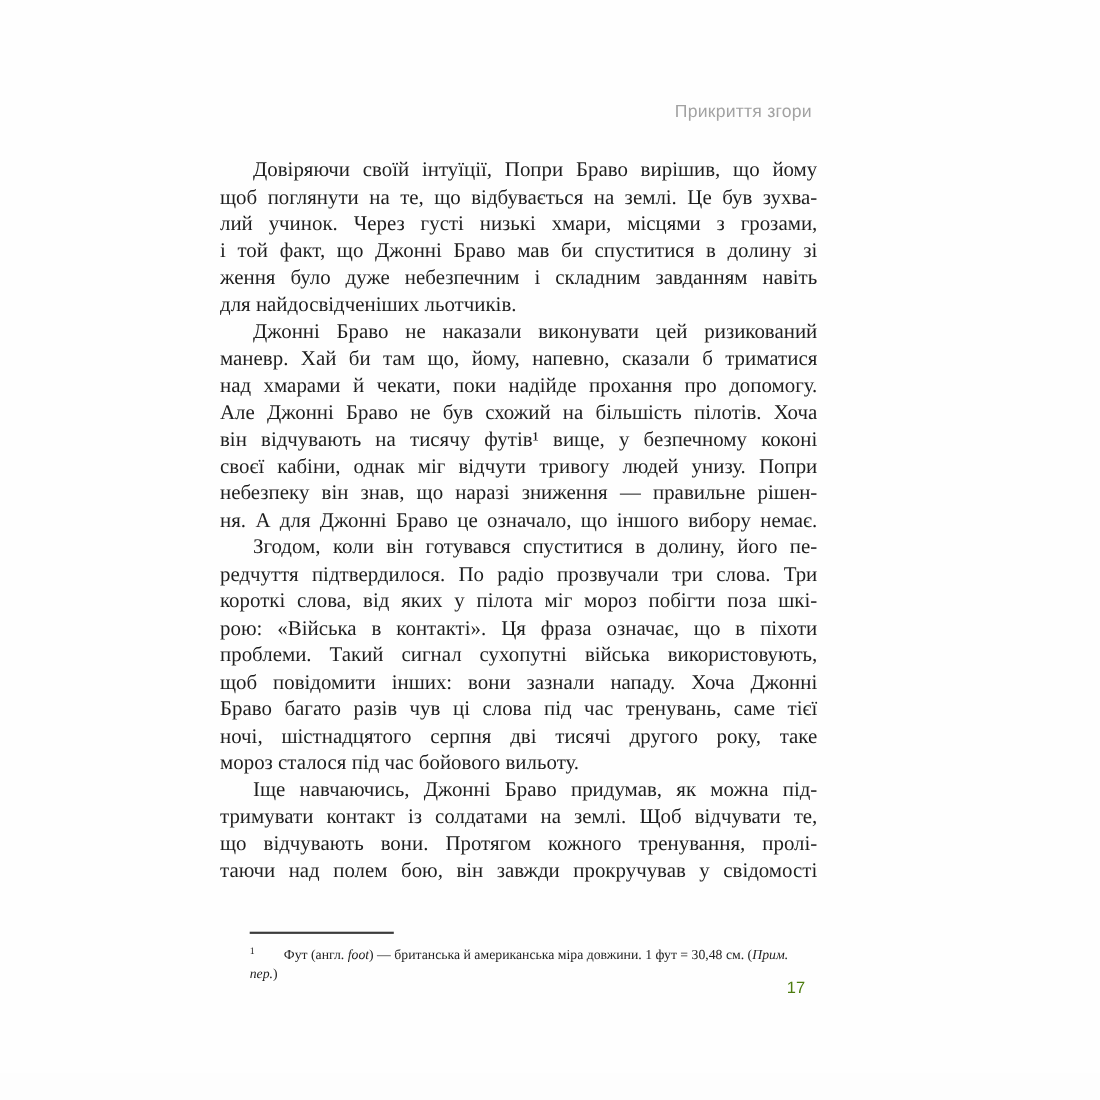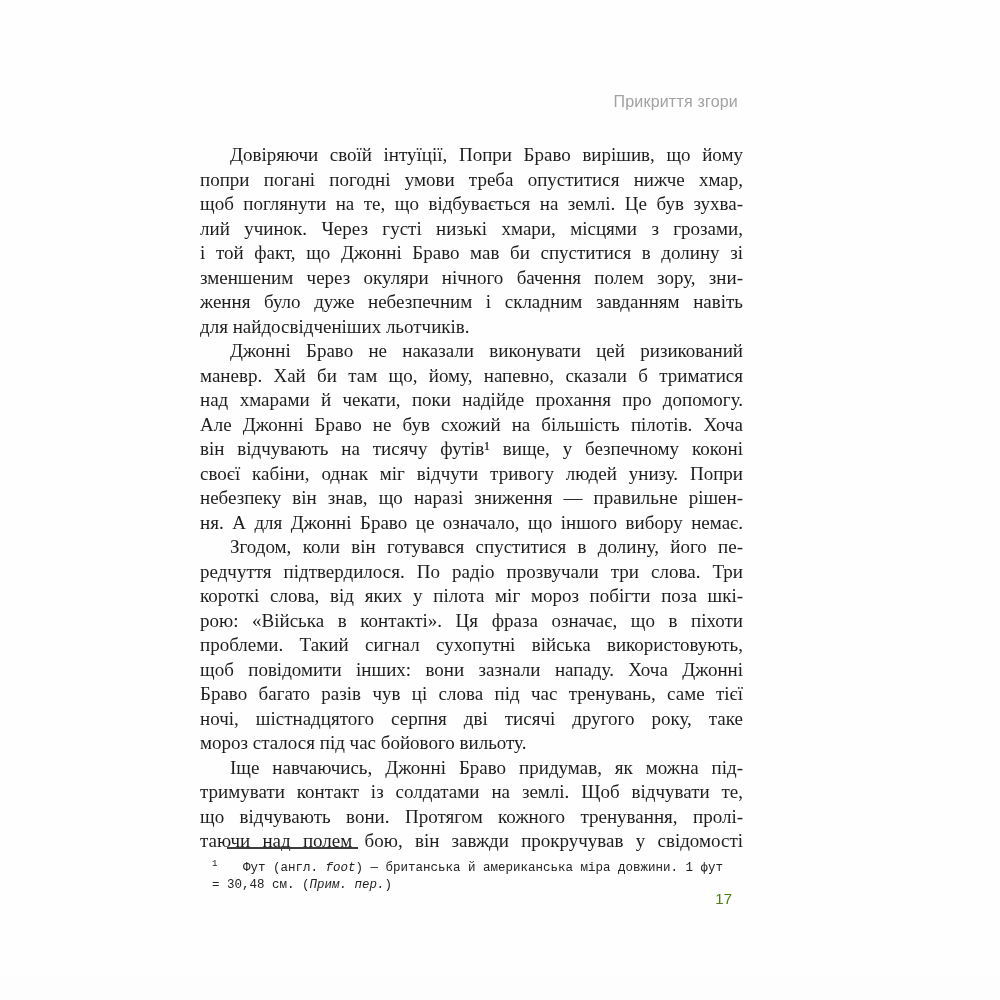--- a/index.html
+++ b/index.html
@@ -54,24 +54,24 @@
   .footnote-rule {
     position: absolute;
     left: 227px;
     top: 847px;
     width: 131px;
     height: 2px;
     background: #3c3c3c;
   }
   .footnote {
     position: absolute;
-    left: 212px;
+    left: 227px;
     top: 856px;
     width: 516px;
-    font-family: Liberation Mono, monospace;
+    font-family: Liberation Serif, serif;
     font-size: 12.5px;
     line-height: 17px;
     color: #222222;
   }
   .fn-marker {
     display: inline-block;
     width: 31px;
     font-size: 9px;
     vertical-align: 5px;
   }
@@ -91,25 +91,23 @@
 </style>
 </head>
 <body>
 
 <div id="book-page">
 
   <div class="running-head">Прикриття згори</div>
 
   <div class="text-block">
       <div class="line indent">Довіряючи своїй інтуїції, Попри Браво вирішив, що йому</div>
-      <div class="line">попри погані погодні умови треба опуститися нижче хмар,</div>
       <div class="line">щоб поглянути на те, що відбувається на землі. Це був зухва-</div>
       <div class="line">лий учинок. Через густі низькі хмари, місцями з грозами,</div>
       <div class="line">і той факт, що Джонні Браво мав би спуститися в долину зі</div>
-      <div class="line">зменшеним через окуляри нічного бачення полем зору, зни-</div>
       <div class="line">ження було дуже небезпечним і складним завданням навіть</div>
       <div class="line end">для найдосвідченіших льотчиків.</div>
       <div class="line indent">Джонні Браво не наказали виконувати цей ризикований</div>
       <div class="line">маневр. Хай би там що, йому, напевно, сказали б триматися</div>
       <div class="line">над хмарами й чекати, поки надійде прохання про допомогу.</div>
       <div class="line">Але Джонні Браво не був схожий на більшість пілотів. Хоча</div>
       <div class="line">він відчувають на тисячу футів¹ вище, у безпечному коконі</div>
       <div class="line">своєї кабіни, однак міг відчути тривогу людей унизу. Попри</div>
       <div class="line">небезпеку він знав, що наразі зниження — правильне рішен-</div>
       <div class="line">ня. А для Джонні Браво це означало, що іншого вибору немає.</div>

